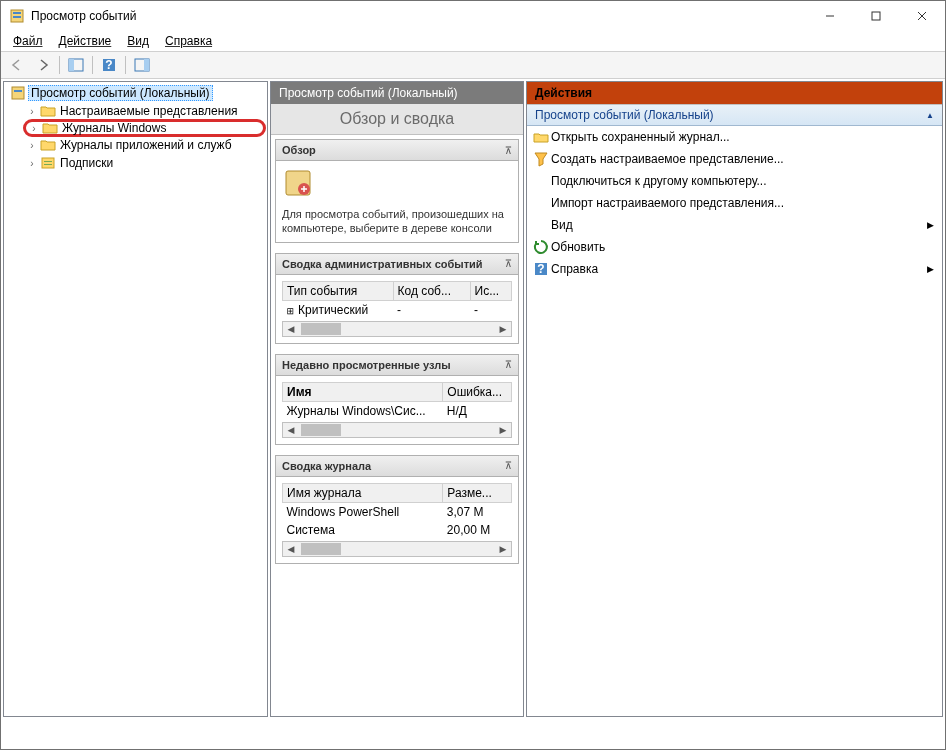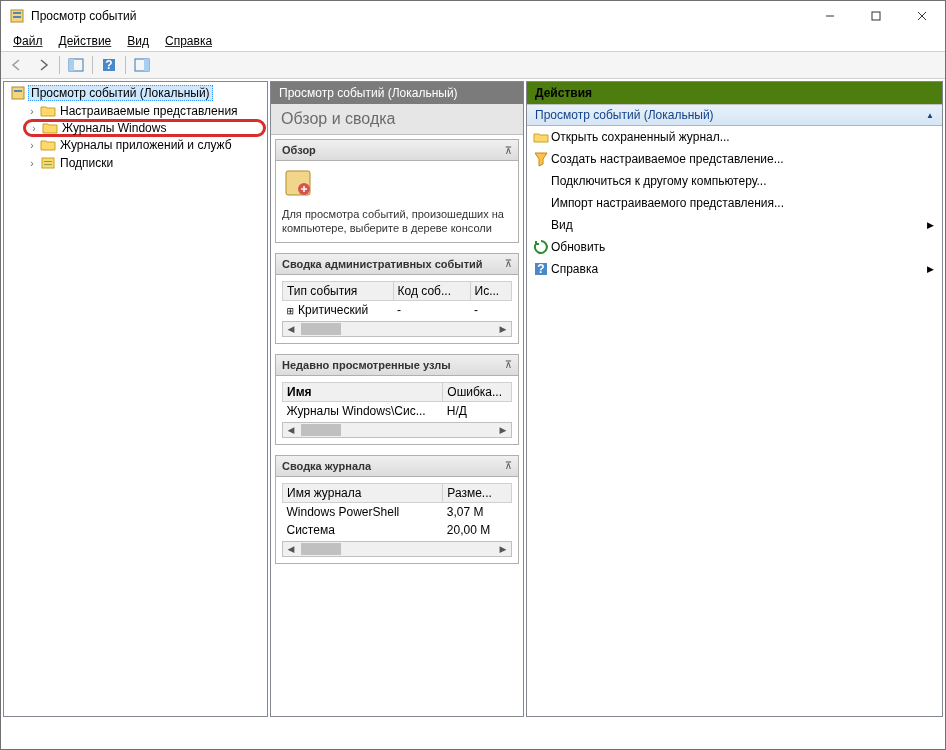--- a/index.html
+++ b/index.html
@@ -20,39 +20,39 @@
 .tree-root { padding: 2px; }
 .tree-item { display: flex; align-items: center; height: 18px; padding-left: 2px; cursor: pointer; white-space: nowrap; }
 .tree-item.root .tree-label { background: #cde8ff; border: 1px dotted #3399ff; padding: 0 2px; }
 .tree-expand { width: 12px; text-align: center; color: #6a6a6a; font-size: 10px; cursor: pointer; }
 .tree-icon { width: 16px; height: 16px; margin: 0 2px; display: inline-flex; align-items: center; justify-content: center; }
 .tree-label { padding: 1px 2px; }
 .tree-children { padding-left: 18px; }
 .highlighted { border: 3px solid #d92d2d; border-radius: 14px; margin: -1px; padding-right: 40px; }
 .middle-pane { width: 254px; margin: 2px 1px; display: flex; flex-direction: column; border: 1px solid #828790; background: #fff; }
 .pane-title { background: #7b7b7b; color: #fff; padding: 4px 8px; font-size: 12px; }
-.pane-subtitle { background: #e6e6e6; color: #6b6b6b; padding: 6px 10px; font-size: 16px; font-weight: normal; border-bottom: 1px solid #c0c0c0; }
+.pane-subtitle { background: #e6e6e6; color: #6b6b6b; padding: 6px 10px; font-size: 16px; font-weight: normal; border-bottom: 1px solid #c0c0c0; text-align: center; }
 .middle-scroll { flex: 1; overflow-y: auto; padding: 4px; }
 .section { border: 1px solid #b0b0b0; margin-bottom: 10px; }
 .section-header { background: linear-gradient(#f0f0f0,#dcdcdc); border-bottom: 1px solid #b0b0b0; padding: 4px 6px; display: flex; align-items: center; cursor: pointer; position: relative; }
 .section-header .chev { position: absolute; right: 6px; font-size: 10px; color: #555; }
 .section-header .title { font-weight: bold; font-size: 11px; color: #333; }
 .section-body { padding: 6px; }
 .info-row { display: flex; align-items: flex-start; gap: 8px; flex-direction: column; }
 .info-icon { width: 32px; height: 32px; flex-shrink: 0; }
 .info-text { font-size: 11px; color: #333; line-height: 1.3; }
 .data-table { width: 100%; border-collapse: collapse; font-size: 11px; }
 .data-table th { text-align: left; font-weight: normal; padding: 2px 4px; background: #f0f0f0; border: 1px solid #d0d0d0; white-space: nowrap; overflow: hidden; }
 .data-table td { padding: 2px 4px; white-space: nowrap; overflow: hidden; }
 .data-table .expand-cell::before { content: "⊞"; margin-right: 4px; font-size: 9px; }
 .hscroll-mock { display: flex; align-items: center; border: 1px solid #c0c0c0; height: 16px; background: #f0f0f0; margin-top: 2px; }
 .hscroll-mock .arr { width: 16px; text-align: center; font-size: 9px; color: #555; cursor: pointer; }
 .hscroll-mock .thumb { width: 40px; height: 12px; background: #c0c0c0; margin-left: 2px; }
 .right-pane { flex: 1; margin: 2px 2px 2px 1px; border: 1px solid #828790; background: #fff; display: flex; flex-direction: column; }
-.actions-title { background: #4d7c0f; padding: 4px 8px; font-size: 12px; font-weight: bold; border-bottom: 1px solid #c0c0c0; }
+.actions-title { background: #c2410c; padding: 4px 8px; font-size: 12px; font-weight: bold; border-bottom: 1px solid #c0c0c0; }
 .actions-group-header { background: linear-gradient(#e8f0f7,#d6e6f5); border-bottom: 1px solid #a0b8d0; padding: 3px 8px; display: flex; align-items: center; color: #15428b; }
 .actions-group-header .tri { margin-left: auto; font-size: 8px; }
 .action-item { display: flex; align-items: center; padding: 4px 8px 4px 24px; gap: 8px; cursor: pointer; position: relative; }
 .action-icon { width: 16px; height: 16px; display: inline-flex; align-items: center; justify-content: center; position: absolute; left: 6px; }
 .action-arrow { margin-left: auto; font-size: 9px; }
 .icon-svg { width: 100%; height: 100%; }
 .folder-icon { fill: #ffd86b; stroke: #c9a227; stroke-width: 1; }
 </style>
 </head>
 <body>

